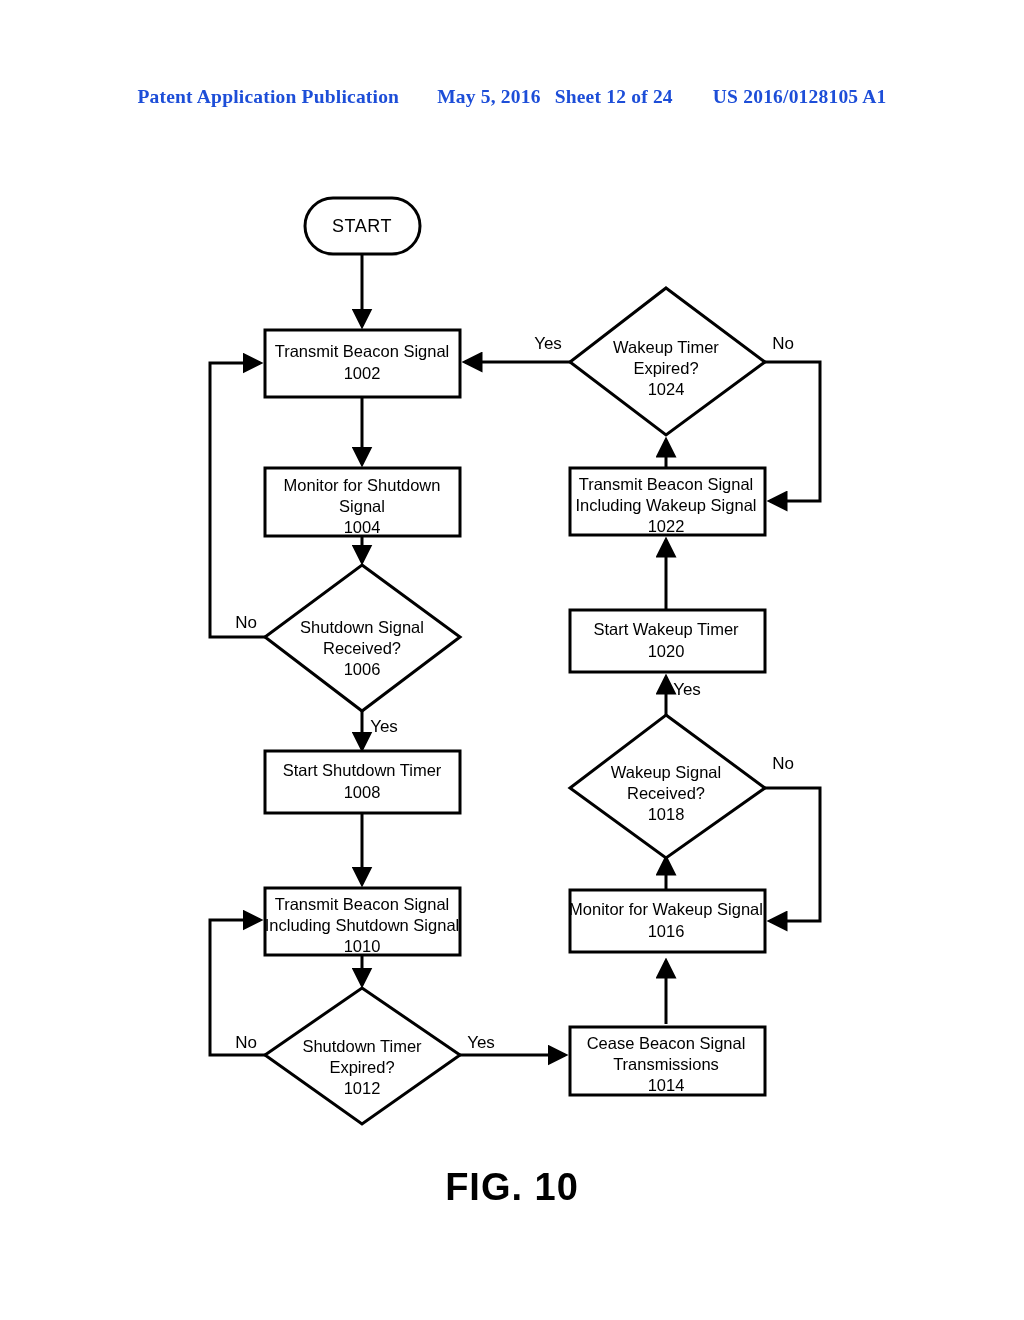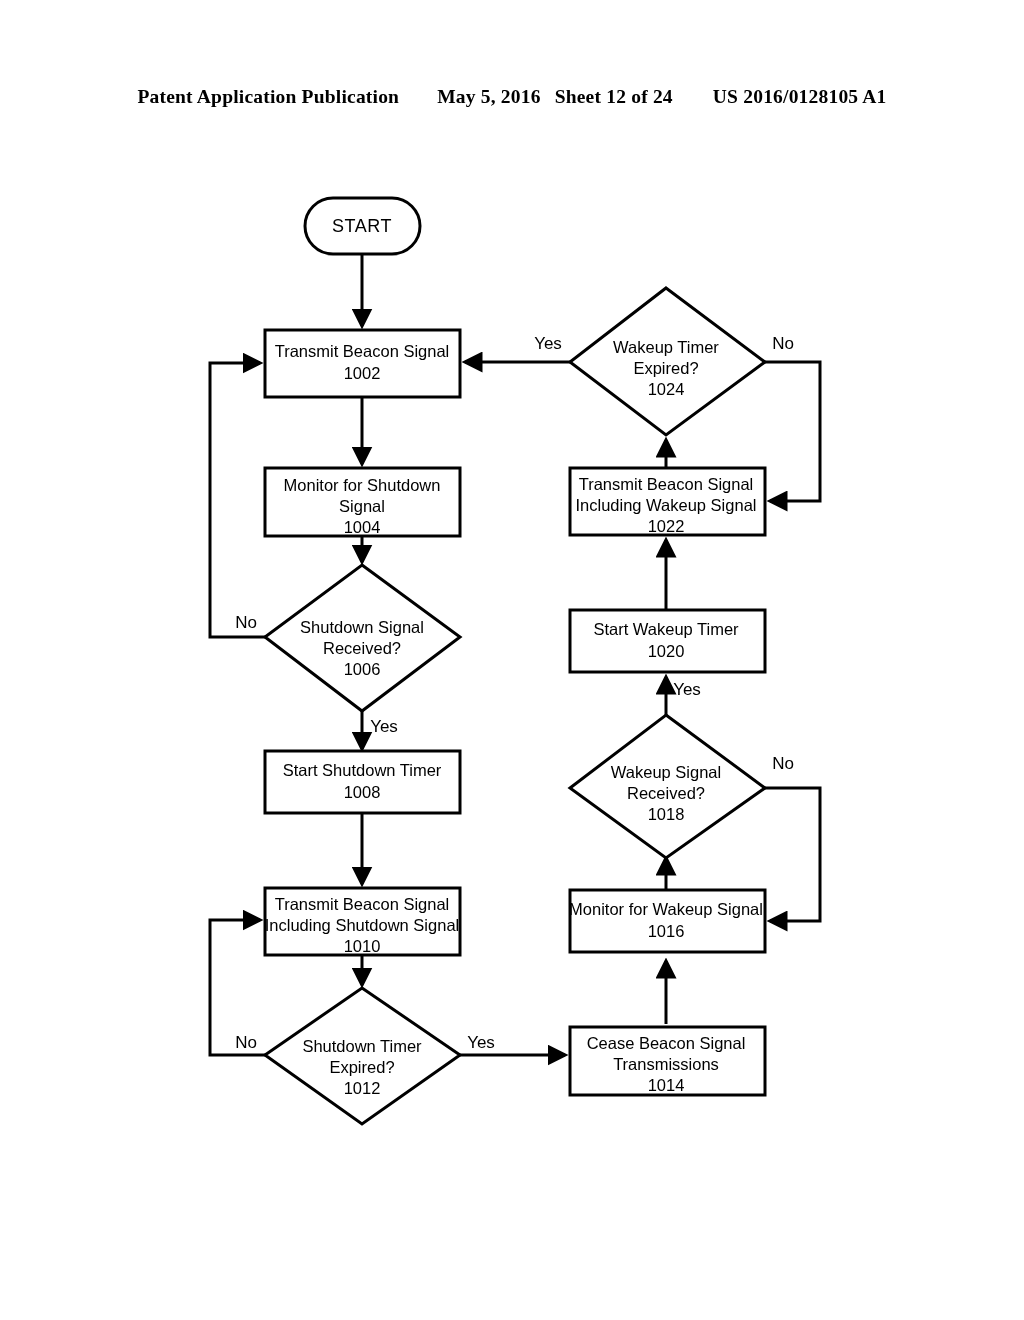--- a/index.html
+++ b/index.html
@@ -24,21 +24,21 @@
   
   .header {
     position: absolute;
     top: 86px;
     left: 0;
     width: 1024px;
     text-align: center;
     font-family: "Liberation Serif", serif;
     font-weight: bold;
     font-size: 19.5px;
-    color: #000000;
+    color: #1d4ed8;
     white-space: nowrap;
     letter-spacing: 0.2px;
   }
   .header .seg { display: inline-block; }
   .header .gap-lg { display: inline-block; width: 38px; }
   .header .gap-sm { display: inline-block; width: 14px; }
   .header .gap-xl { display: inline-block; width: 40px; }
 
   
   .fig-caption {
@@ -243,14 +243,15 @@
     <text class="edge-label" x="246" y="624">No</text>
     <text class="edge-label" x="384" y="728">Yes</text>
     <text class="edge-label" x="246" y="1044">No</text>
     <text class="edge-label" x="481" y="1044">Yes</text>
     <text class="edge-label" x="783" y="765">No</text>
     <text class="edge-label" x="687" y="691">Yes</text>
     <text class="edge-label" x="783" y="345">No</text>
     <text class="edge-label" x="548" y="345">Yes</text>
   </svg>
 
+  <div class="fig-caption">FIG. 10</div>
 
 </div>
 
 </body></html>

